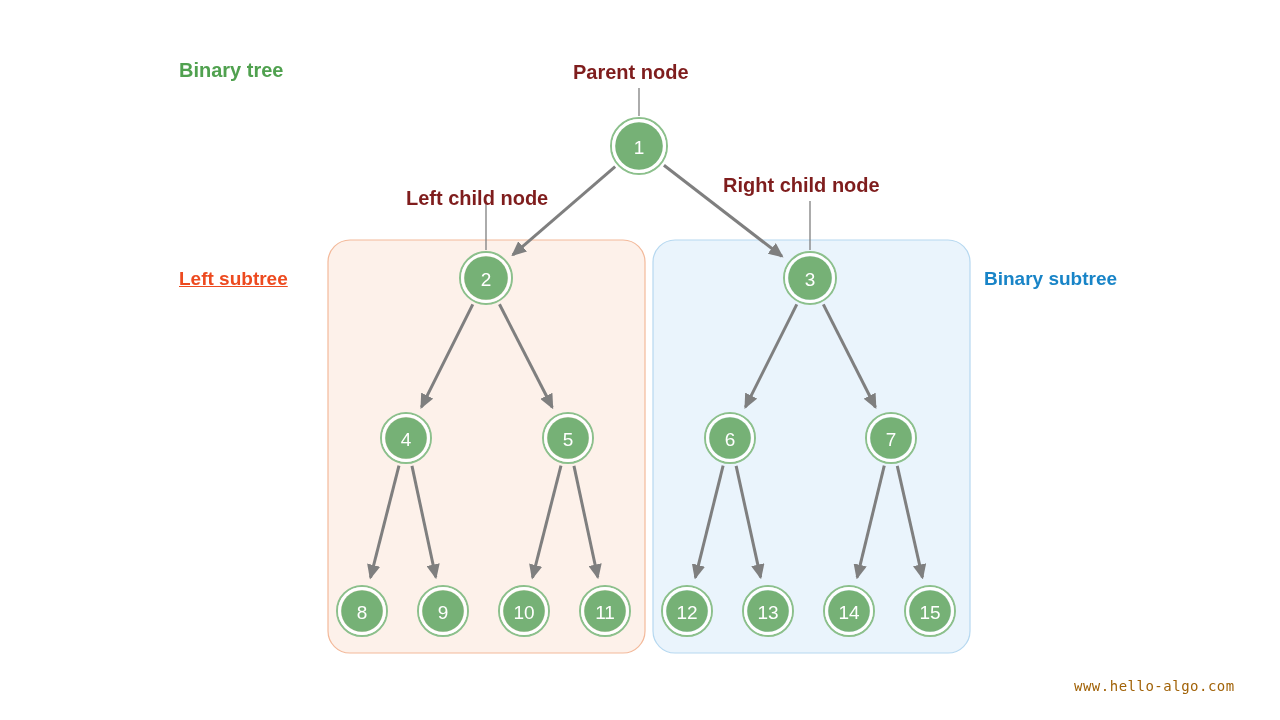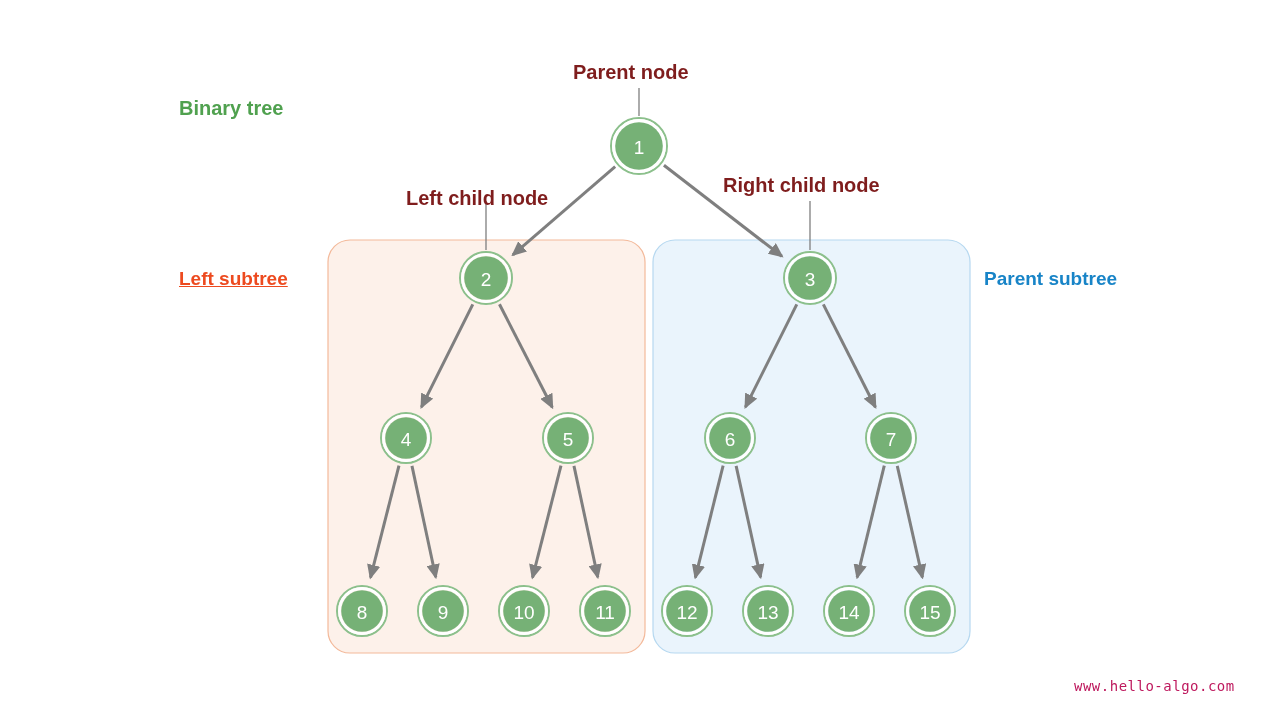--- a/index.html
+++ b/index.html
@@ -49,21 +49,21 @@
     font-family: "Liberation Sans", sans-serif;
     font-size: 19px;
     fill: #ffffff;
     text-anchor: middle;
     dominant-baseline: central;
   }
   .watermark {
     position: absolute;
     font-family: "DejaVu Sans Mono", monospace;
     font-size: 14px;
-    color: #be185d;
+    color: #a16207;
     letter-spacing: 0.5px;
     white-space: nowrap;
   }
 </style>
 </head>
 <body>
 
 <div id="canvas">
 
   <svg id="diagram-svg" viewBox="0 0 1280 720" xmlns="http://www.w3.org/2000/svg">
@@ -184,27 +184,27 @@
         </g>
         <g>
           <circle cx="930" cy="611" r="25" fill="none" stroke="#8cc08c" stroke-width="2"></circle>
           <circle cx="930" cy="611" r="22.6" fill="none" stroke="#ffffff" stroke-width="2.6"></circle>
           <circle cx="930" cy="611" r="20.8" fill="#76b176"></circle>
           <text x="930" y="612" class="node-text" fill="#ffffff">15</text>
         </g>
       </g>
   </svg>
 
-  <div class="label label-title" style="left:179px; top:60px;margin-top:38px;">Binary tree</div>
+  <div class="label label-title" style="left:179px; top:60px;">Binary tree</div>
 
   <div class="label label-plain" style="left:573px; top:62px;">Parent node</div>
 
   <div class="label label-plain" style="left:406px; top:188px;">Left child node</div>
 
   <div class="label label-plain" style="left:723px; top:175px;">Right child node</div>
 
   <div class="label label-left-subtree" style="left:179px; top:269px;">Left subtree</div>
 
-  <div class="label label-right-subtree" style="left:984px; top:269px;">Parent subtree</div>
+  <div class="label label-right-subtree" style="left:984px; top:269px;">Binary subtree</div>
 
   <div class="watermark" style="left:1074px; top:678px;">www.hello-algo.com</div>
 
 </div>
 
 </body></html>

